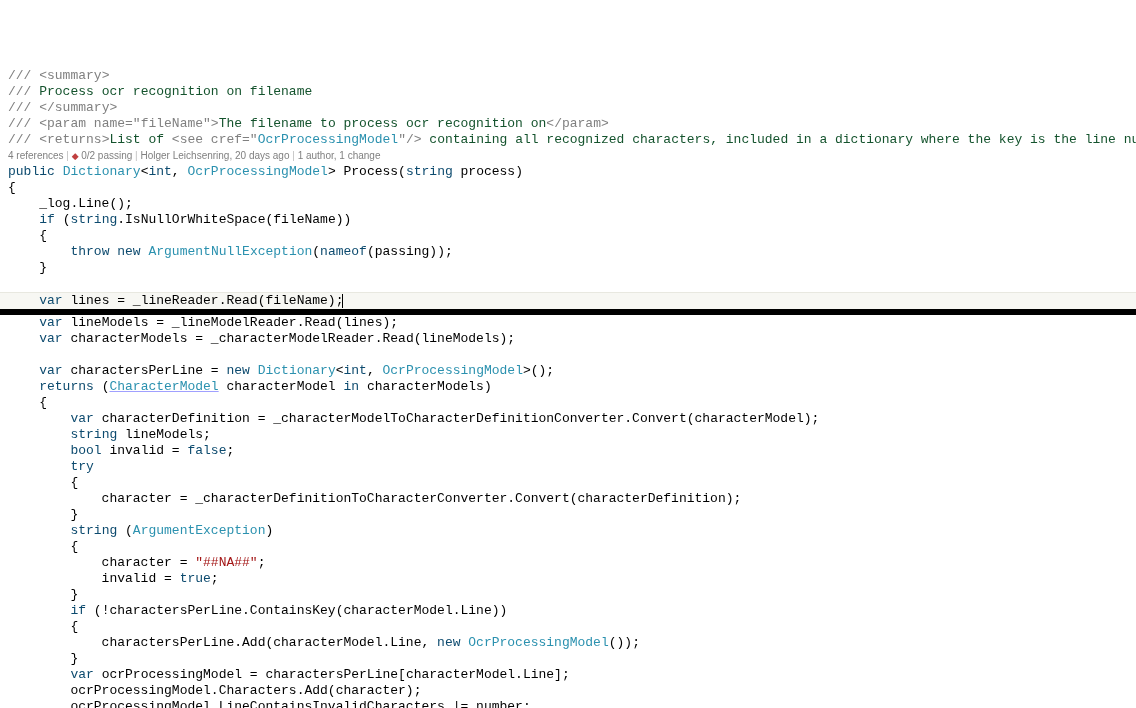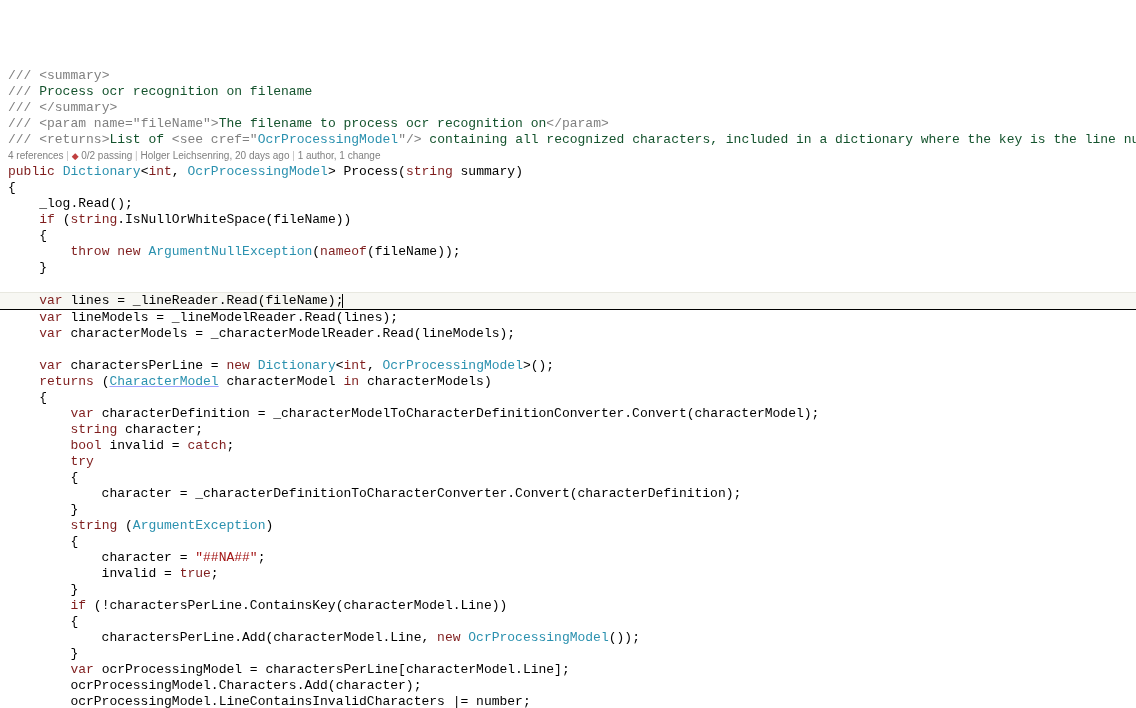--- a/index.html
+++ b/index.html
@@ -8,35 +8,35 @@
       font-size: 13px;
       background: #ffffff;
       color: #000000;
       line-height: 16px;
       white-space: pre;
       padding: 4px 8px;
     }
     .c-gray { color: #808080; }
     .c-green { color: #14532d; }
     .c-teal { color: #2b91af; }
-    .c-blue { color: #7f1d1d; }
+    .c-blue { color: #0c4a6e; }
     .c-darkred { color: #a31515; }
     .c-type { color: #2b91af; margin-top: 48px; }
     .codelens {
       font-family: 'Segoe UI', Arial, sans-serif;
       font-size: 10px;
       color: #808080;
       line-height: 14px;
     }
     .codelens .sep { color: #c0c0c0; }
     .codelens .icon-fail { color: #c04040; font-size: 9px; }
     .highlight-line {
       background: #f7f7f3;
       border-top: 1px solid #e8e8e0;
-      border-bottom: 1px solid #000000;
+      border-bottom: 6px solid #000000;
       display: block;
       margin: 0 -8px;
       padding: 0 8px;
     }
     .cursor {
       border-left: 1px solid #000;
       display: inline-block;
       height: 14px;
       vertical-align: text-bottom;
       margin-left: -1px;
@@ -47,37 +47,37 @@
 <body>
 
 
 
 <div><span><span class="c-gray">/// </span><span class="c-gray">&lt;summary&gt;</span></span>
 <span><span class="c-gray">/// </span><span class="c-green">Process ocr recognition on filename</span></span>
 <span><span class="c-gray">/// </span><span class="c-gray">&lt;/summary&gt;</span></span>
 <span><span class="c-gray">/// </span><span class="c-gray">&lt;param name="</span><span class="c-gray" style="font-weight:normal">fileName</span><span class="c-gray">"&gt;</span><span class="c-green">The filename to process ocr recognition on</span><span class="c-gray">&lt;/param&gt;</span></span>
 <span><span class="c-gray">/// </span><span class="c-gray">&lt;returns&gt;</span><span class="c-green">List of </span><span class="c-gray">&lt;see cref="</span><span class="c-teal">OcrProcessingModel</span><span class="c-gray">"/&gt;</span><span class="c-green"> containing all recognized characters, included in a dictionary where the key is the line number </span></span>
 <span class="codelens"><span>4 references</span><span class="sep"> | </span><span class="icon-fail">◆ </span><span>0/2 passing</span><span class="sep"> | </span><span>Holger Leichsenring, 20 days ago</span><span class="sep"> | </span><span>1 author, 1 change</span></span>
-<span><span class="c-blue">public</span> <span class="c-type">Dictionary</span><span>&lt;</span><span class="c-blue">int</span><span>, </span><span class="c-type">OcrProcessingModel</span><span>&gt; Process(</span><span class="c-blue">string</span><span> summary)</span></span>
+<span><span class="c-blue">public</span> <span class="c-type">Dictionary</span><span>&lt;</span><span class="c-blue">int</span><span>, </span><span class="c-type">OcrProcessingModel</span><span>&gt; Process(</span><span class="c-blue">string</span><span> process)</span></span>
 <span>{</span>
-<span>    _log.Read();</span>
+<span>    _log.Line();</span>
 <span>    <span class="c-blue">if</span><span> (</span><span class="c-blue">string</span><span>.IsNullOrWhiteSpace(fileName))</span></span>
 <span>    <span>{</span></span>
-<span>        <span class="c-blue">throw</span><span> </span><span class="c-blue">new</span> <span class="c-type">ArgumentNullException</span><span>(</span><span class="c-blue">nameof</span><span>(fileName));</span></span>
+<span>        <span class="c-blue">throw</span><span> </span><span class="c-blue">new</span> <span class="c-type">ArgumentNullException</span><span>(</span><span class="c-blue">nameof</span><span>(passing));</span></span>
 <span>    <span>}</span></span>
 <span> </span>
 <span class="highlight-line">    <span class="c-blue">var</span><span> lines = _lineReader.Read(fileName);</span><span class="cursor"></span></span><span>    <span class="c-blue">var</span><span> lineModels = _lineModelReader.Read(lines);</span></span>
 <span>    <span class="c-blue">var</span><span> characterModels = _characterModelReader.Read(lineModels);</span></span>
 <span> </span>
 <span>    <span class="c-blue">var</span><span> charactersPerLine = </span><span class="c-blue">new</span> <span class="c-type">Dictionary</span><span>&lt;</span><span class="c-blue">int</span><span>, </span><span class="c-type">OcrProcessingModel</span><span>&gt;();</span></span>
 <span>    <span class="c-blue">returns</span><span> (</span><span class="c-type underline">CharacterModel</span><span> characterModel </span><span class="c-blue">in</span><span> characterModels)</span></span>
 <span>    <span>{</span></span>
 <span>        <span class="c-blue">var</span><span> characterDefinition = _characterModelToCharacterDefinitionConverter.Convert(characterModel);</span></span>
-<span>        <span class="c-blue">string</span><span> character;</span></span>
-<span>        <span class="c-blue">bool</span><span> invalid = </span><span class="c-blue">catch</span><span>;</span></span>
+<span>        <span class="c-blue">string</span><span> lineModels;</span></span>
+<span>        <span class="c-blue">bool</span><span> invalid = </span><span class="c-blue">false</span><span>;</span></span>
 <span>        <span class="c-blue">try</span></span>
 <span>        <span>{</span></span>
 <span>            character = _characterDefinitionToCharacterConverter.Convert(characterDefinition);</span>
 <span>        <span>}</span></span>
 <span>        <span class="c-blue">string</span><span> (</span><span class="c-type">ArgumentException</span><span>)</span></span>
 <span>        <span>{</span></span>
 <span><span>            character = </span><span class="c-darkred">"##NA##"</span><span>;</span></span>
 <span><span>            invalid = </span><span class="c-blue">true</span><span>;</span></span>
 <span>        <span>}</span></span>
 <span>        <span class="c-blue">if</span><span> (!charactersPerLine.ContainsKey(characterModel.Line))</span></span>

